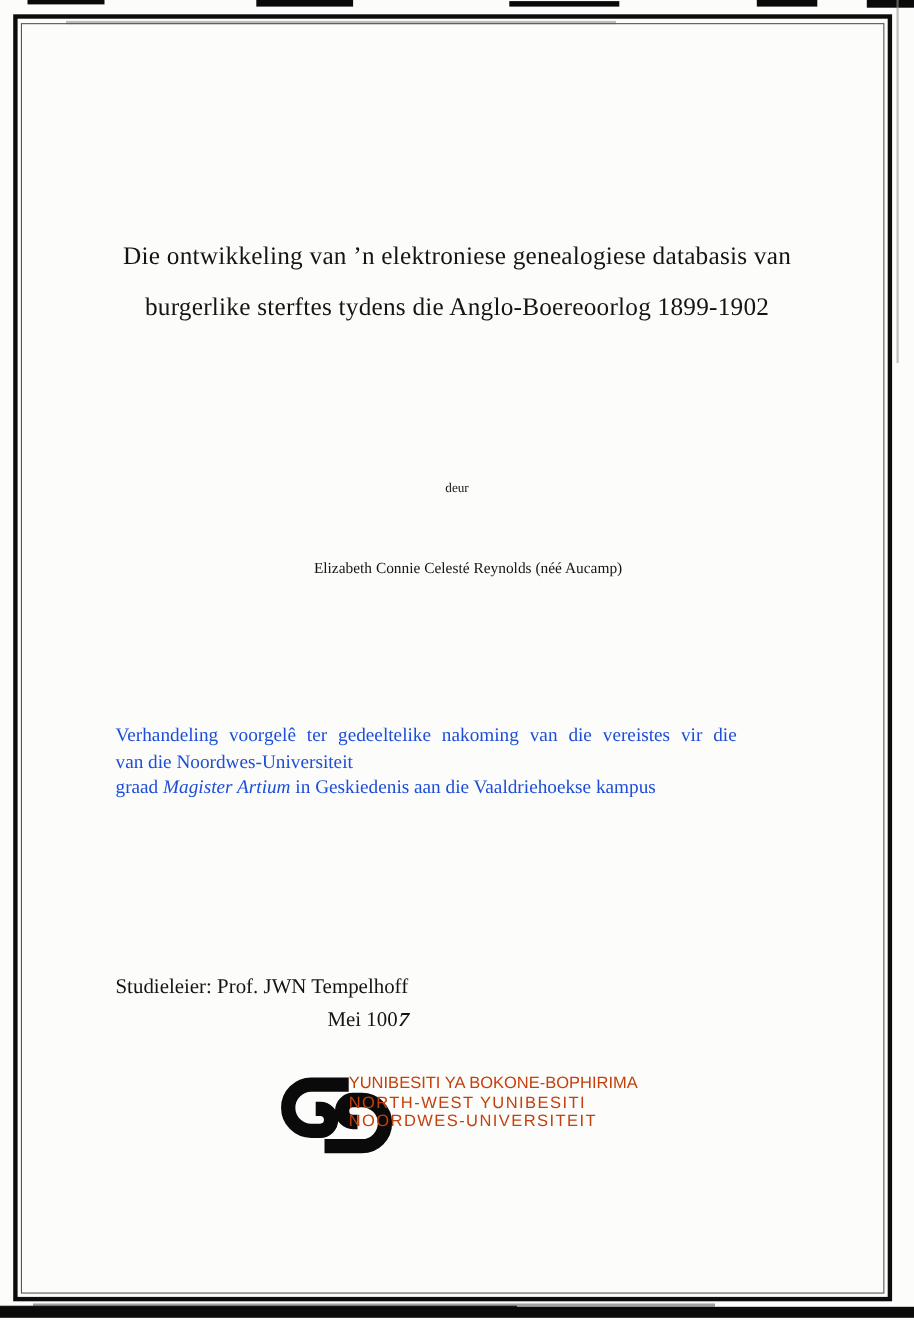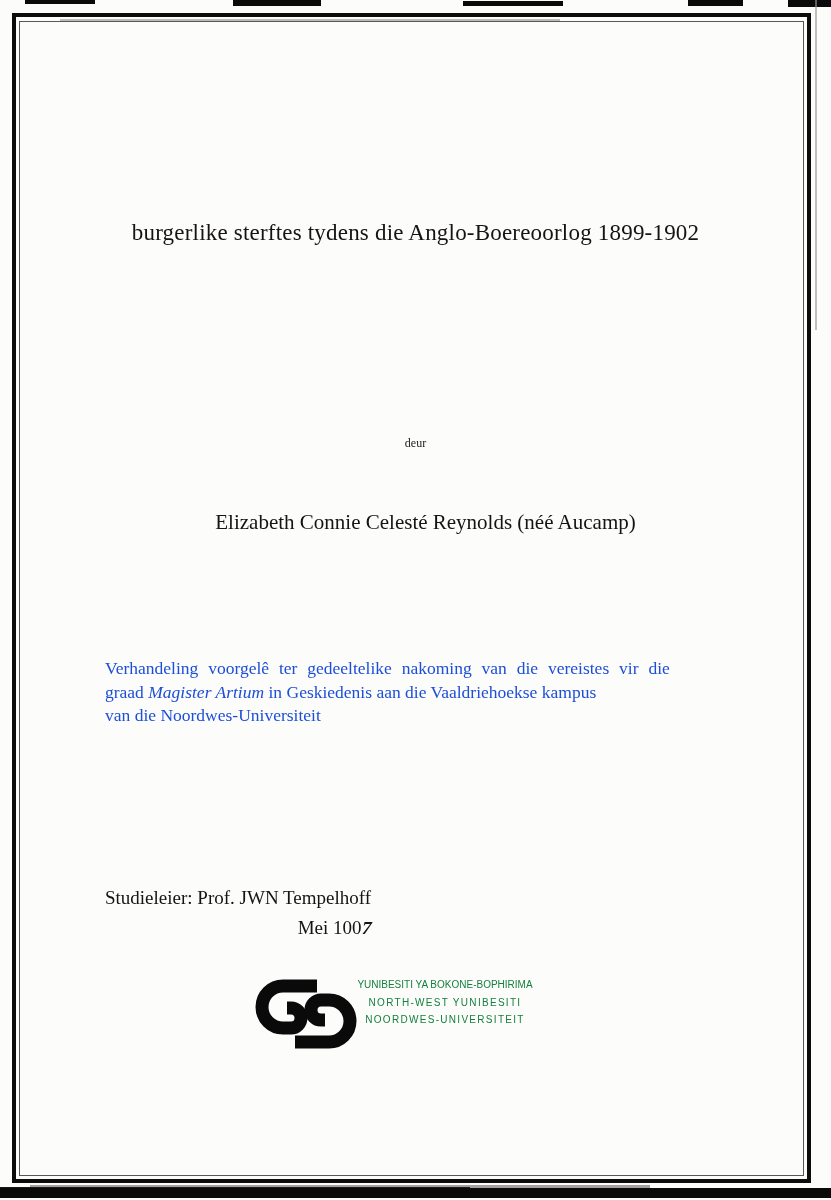--- a/index.html
+++ b/index.html
@@ -73,21 +73,21 @@
     position: absolute;
     top: 436px; left: 0; right: 0;
     text-align: center;
     font-size: 12px;
     color: #1b1917;
   }
   .author {
     position: absolute;
     top: 510px; left: 0; right: 0;
     text-align: center;
-    font-size: 21px;
+    font-size: 14px;
     color: #161413;
     padding-left: 20px;
   }
   .statement {
     position: absolute;
     top: 657px; left: 105px; width: 630px;
     font-size: 17.5px;
     line-height: 23.5px;
     color: #1d4ed8;
   }
@@ -114,25 +114,25 @@
   }
   .logo-mark {
     position: absolute;
     top: 0; left: 0;
     width: 105px; height: 80px;
   }
   .logo-text {
     position: absolute;
     top: 6px; left: 64px;
     width: 256px;
-    text-align: center;
+    text-align: left;
     font-family: "Liberation Sans", sans-serif;
-    font-size: 10px;
+    font-size: 15px;
     line-height: 17.5px;
-    color: #15803d;
+    color: #c2410c;
     white-space: nowrap;
   }
   .logo-text .spread { letter-spacing: 1.3px; }
 </style>
 </head>
 <body>
 
 <div class="page">
 
   <div class="artifact a-top1"></div>
@@ -143,31 +143,32 @@
   <div class="a-topshadow"></div>
   <div class="a-rightshadow"></div>
   <div class="a-bot-gray"></div>
   <div class="a-bot-band2"></div>
   <div class="a-bot-band"></div>
 
   <div class="frame-outer"></div>
   <div class="frame-inner"></div>
 
   <div class="title-block">
+    <div>Die ontwikkeling van ’n elektroniese genealogiese databasis van</div>
     <div>burgerlike sterftes tydens die Anglo-Boereoorlog 1899-1902</div>
   </div>
 
   <div class="byline">deur</div>
 
   <div class="author">Elizabeth Connie Celesté Reynolds (néé Aucamp)</div>
 
   <div class="statement">
     <div class="justified">Verhandeling voorgelê ter gedeeltelike nakoming van die vereistes vir die</div>
+    <div>van die Noordwes-Universiteit</div>
     <div><span>graad</span> <i>Magister Artium</i> <span>in Geskiedenis aan die Vaaldriehoekse kampus</span></div>
-    <div>van die Noordwes-Universiteit</div>
   </div>
 
   <div class="supervisor-block">
     <div>Studieleier: Prof. JWN Tempelhoff</div>
     <div><span>Mei 100</span><span class="seven">7</span></div>
   </div>
 
   <div class="logo">
     <svg class="logo-mark" viewBox="0 0 105 80" xmlns="http://www.w3.org/2000/svg">
       <g stroke="#0b0a0a" stroke-width="13" fill="none" stroke-linecap="butt">

